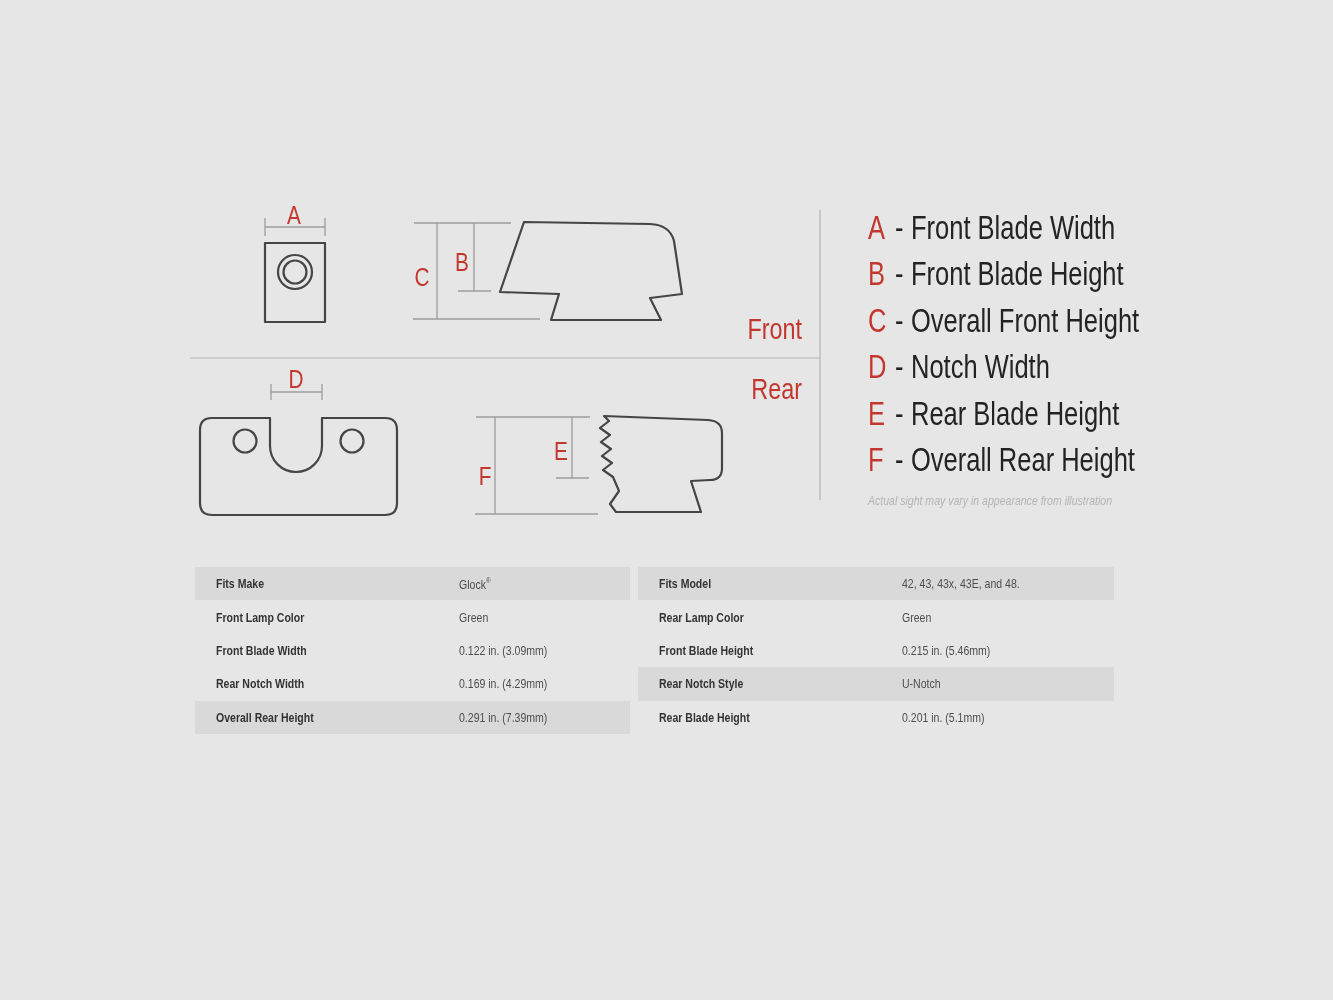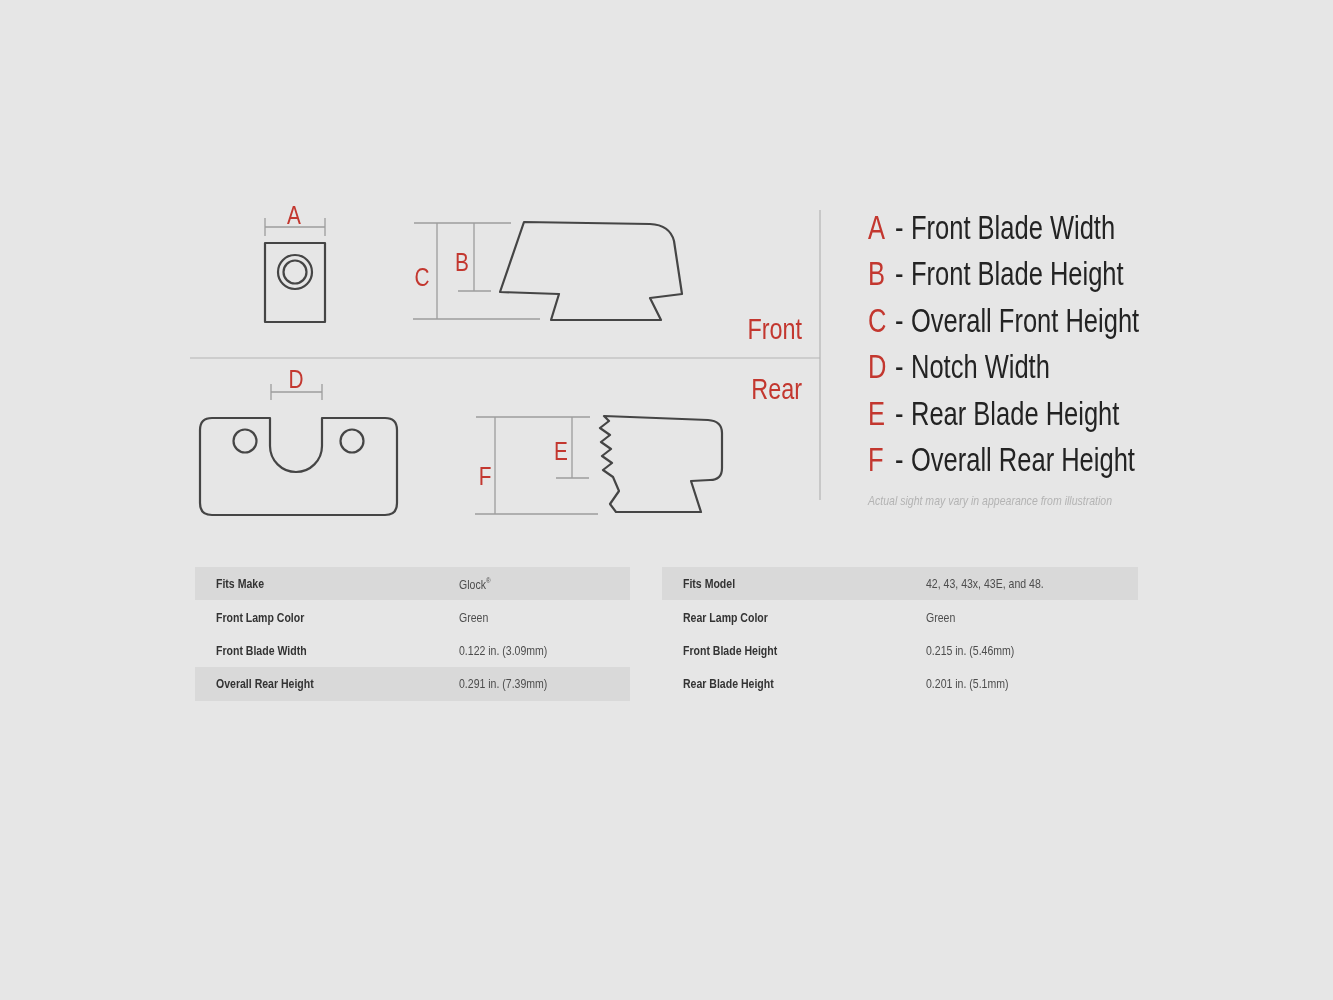--- a/index.html
+++ b/index.html
@@ -41,21 +41,21 @@
   .legend-disclaimer{
     position:absolute;left:868px;top:493px;
     font-size:13.5px;font-style:italic;color:#b3b3b3;
     white-space:nowrap;
     transform:scaleX(0.78);transform-origin:left center;
   }
 
   
   .spec-table{position:absolute;top:567px;}
   .spec-table.left{left:195px;width:435px;}
-  .spec-table.right{left:662px;width:476px;}
+  .spec-table.right{left:638px;width:476px;}
   .spec-row{position:relative;height:33.4px;display:flex;align-items:center;}
   .spec-row.shaded{background:#d9d9d9;}
   .spec-label{
     margin-left:21px;font-size:13.5px;font-weight:bold;color:#333;
     white-space:nowrap;transform:scaleX(0.78);transform-origin:left center;
   }
   .spec-value{
     position:absolute;left:264px;font-size:13.5px;color:#4d4d4d;
     white-space:nowrap;transform:scaleX(0.78);transform-origin:left center;
   }
@@ -156,38 +156,46 @@
       <span class="spec-value"><span>Glock</span><sup>®</sup></span>
     </div>
     <div class="spec-row">
       <span class="spec-label">Front Lamp Color</span>
       <span class="spec-value">Green</span>
     </div>
     <div class="spec-row">
       <span class="spec-label">Front Blade Width</span>
       <span class="spec-value">0.122 in. (3.09mm)</span>
     </div>
+    <div class="spec-row">
+      <span class="spec-label">Rear Notch Width</span>
+      <span class="spec-value">0.169 in. (4.29mm)</span>
+    </div>
     <div class="spec-row shaded">
       <span class="spec-label">Overall Rear Height</span>
       <span class="spec-value">0.291 in. (7.39mm)</span>
     </div>
   </div>
 
   <div class="spec-table right">
     <div class="spec-row shaded">
       <span class="spec-label">Fits Model</span>
       <span class="spec-value">42, 43, 43x, 43E, and 48.</span>
     </div>
     <div class="spec-row">
       <span class="spec-label">Rear Lamp Color</span>
       <span class="spec-value">Green</span>
     </div>
     <div class="spec-row">
       <span class="spec-label">Front Blade Height</span>
       <span class="spec-value">0.215 in. (5.46mm)</span>
     </div>
+    <div class="spec-row shaded">
+      <span class="spec-label">Rear Notch Style</span>
+      <span class="spec-value">U-Notch</span>
+    </div>
     <div class="spec-row">
       <span class="spec-label">Rear Blade Height</span>
       <span class="spec-value">0.201 in. (5.1mm)</span>
     </div>
   </div>
 
 </div>
 
 </body></html>

